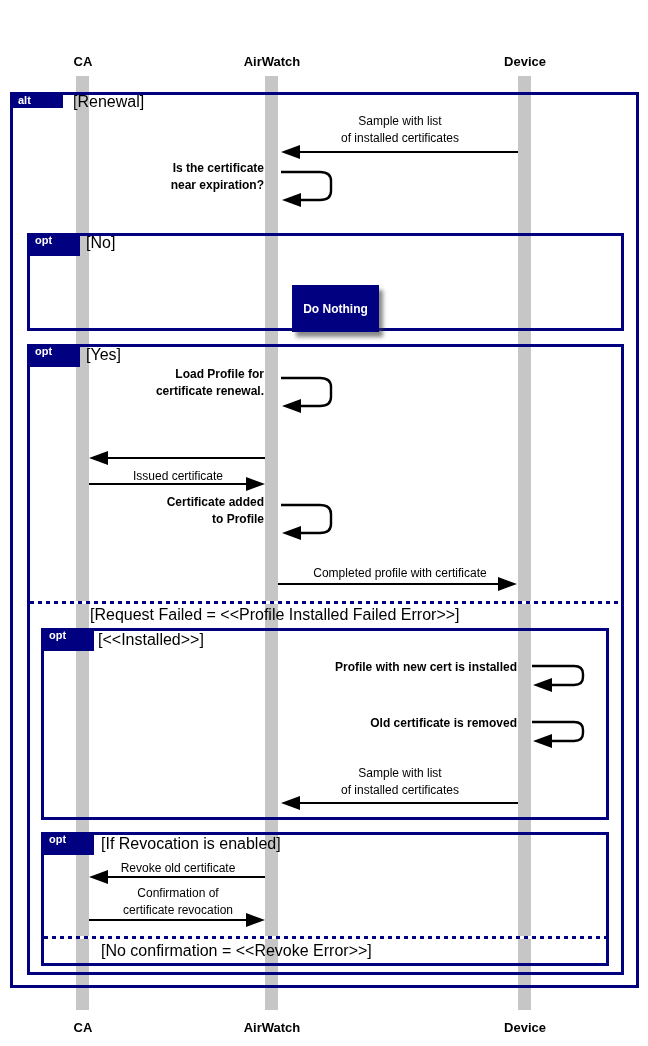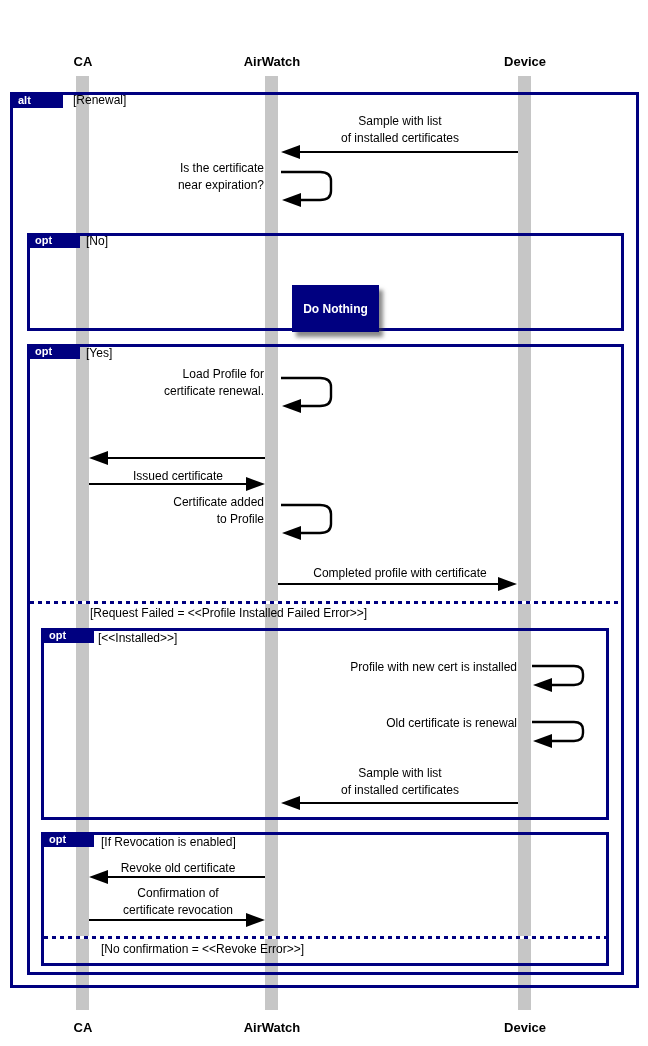--- a/index.html
+++ b/index.html
@@ -12,27 +12,27 @@
     font-size:18px;font-weight:bold;
   }
   .plabel{
     position:absolute;width:100px;text-align:center;
     font-size:13px;font-weight:bold;white-space:nowrap;
   }
   .lifeline{position:absolute;top:76px;height:934px;width:13px;background:#c6c6c6;}
   .frame{position:absolute;border:3px solid #000080;box-sizing:border-box;background:transparent;}
   .tab{
     position:absolute;background:#000080;color:#fff;font-weight:bold;
-    font-size:11px;line-height:15px;height:15px;width:53px;
+    font-size:11px;line-height:15px;height:23px;width:53px;
     padding-left:8px;box-sizing:border-box;
   }
-  .guard{position:absolute;font-size:12px;white-space:nowrap;}
+  .guard{position:absolute;font-size:16px;white-space:nowrap;}
   .msg{position:absolute;font-size:12px;line-height:17px;white-space:pre-line;}
   .center{text-align:center;}
-  .right{text-align:right;}
+  .right{text-align:right;font-weight:bold;}
   .divider{
     position:absolute;height:3px;
     background:repeating-linear-gradient(90deg,#000080 0 4px,#ffffff 4px 8px);
   }
   .donothing{
     position:absolute;left:292px;top:260px;width:87px;height:47px;
     background:#000080;color:#fff;font-weight:bold;font-size:12px;
     display:flex;align-items:center;justify-content:center;
     box-shadow:4px 5px 4px rgba(60,60,60,0.6);
     margin-top:25px;
@@ -141,21 +141,21 @@
   <div class="donothing">Do Nothing</div>
 
   <div class="msg right" style="left:142px;top:366px;width:122px;">Load Profile for
 certificate renewal.</div>
   <div class="msg right" style="left:142px;top:494px;width:122px;">Certificate added
 to Profile</div>
   <div class="msg center" style="left:96px;top:468px;width:164px;">Issued certificate</div>
   <div class="msg center" style="left:288px;top:565px;width:224px;">Completed profile with certificate</div>
 
   <div class="msg right" style="left:317px;top:659px;width:200px;">Profile with new cert is installed</div>
-  <div class="msg right" style="left:317px;top:715px;width:200px;">Old certificate is renewal</div>
+  <div class="msg right" style="left:317px;top:715px;width:200px;">Old certificate is removed</div>
   <div class="msg center" style="left:288px;top:765px;width:224px;">Sample with list
 of installed certificates</div>
 
   <div class="msg center" style="left:96px;top:860px;width:164px;">Revoke old certificate</div>
   <div class="msg center" style="left:96px;top:885px;width:164px;">Confirmation of
 certificate revocation</div>
 
   <div class="plabel" style="left:33px;top:1020px;">CA</div>
   <div class="plabel" style="left:222px;top:1020px;">AirWatch</div>
   <div class="plabel" style="left:475px;top:1020px;">Device</div>

